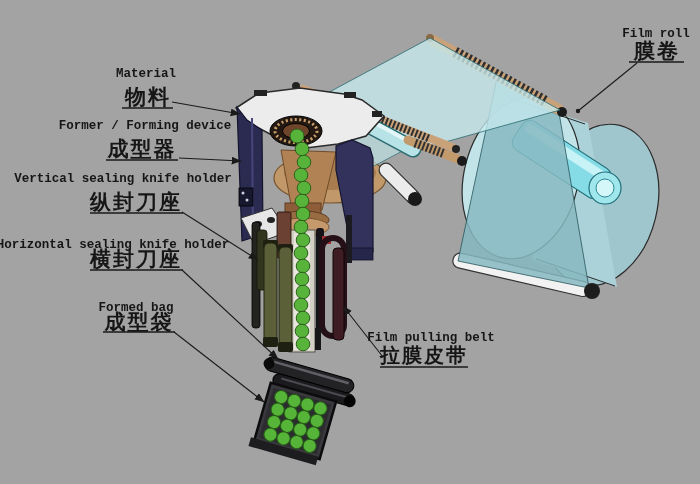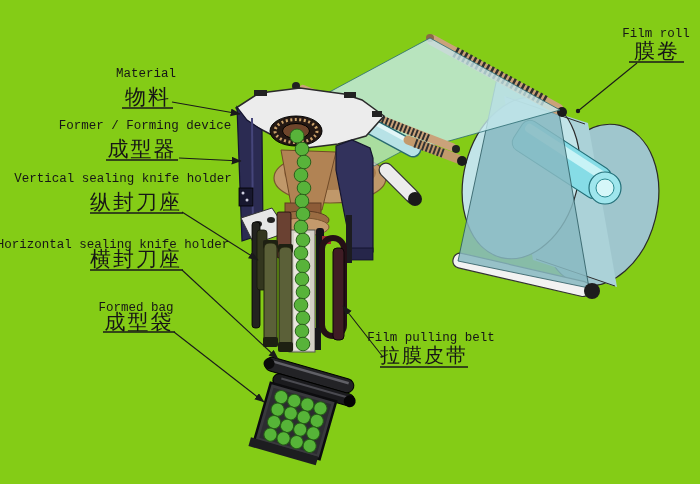--- a/index.html
+++ b/index.html
@@ -1,16 +1,16 @@
 <!DOCTYPE html>
 <html><head>
 <meta charset="utf-8">
 <style>
   html,body{margin:0;padding:0;background:#ffffff;}
-  .stage{position:relative;width:700px;height:484px;background:#84cc16;overflow:hidden;}
+  .stage{position:relative;width:700px;height:484px;background:#a3a3a3;overflow:hidden;font-weight:bold;}
   svg{display:block;}
   text{fill:#161616;}
   .en{font-family:"Liberation Mono","DejaVu Sans Mono",monospace;font-size:12.5px;}
   .zh{font-family:"Liberation Mono","DejaVu Sans Mono","DejaVu Sans",sans-serif;font-size:21px;letter-spacing:2px;}
   .zh-sm{font-family:"Liberation Mono","DejaVu Sans Mono","DejaVu Sans",sans-serif;font-size:20px;letter-spacing:2px;}
   .mid{text-anchor:middle;}
   .leader{stroke:#1a1a1a;stroke-width:1.1;fill:none;}
   .under{stroke:#1a1a1a;stroke-width:1.3;}
 </style>
 </head>

